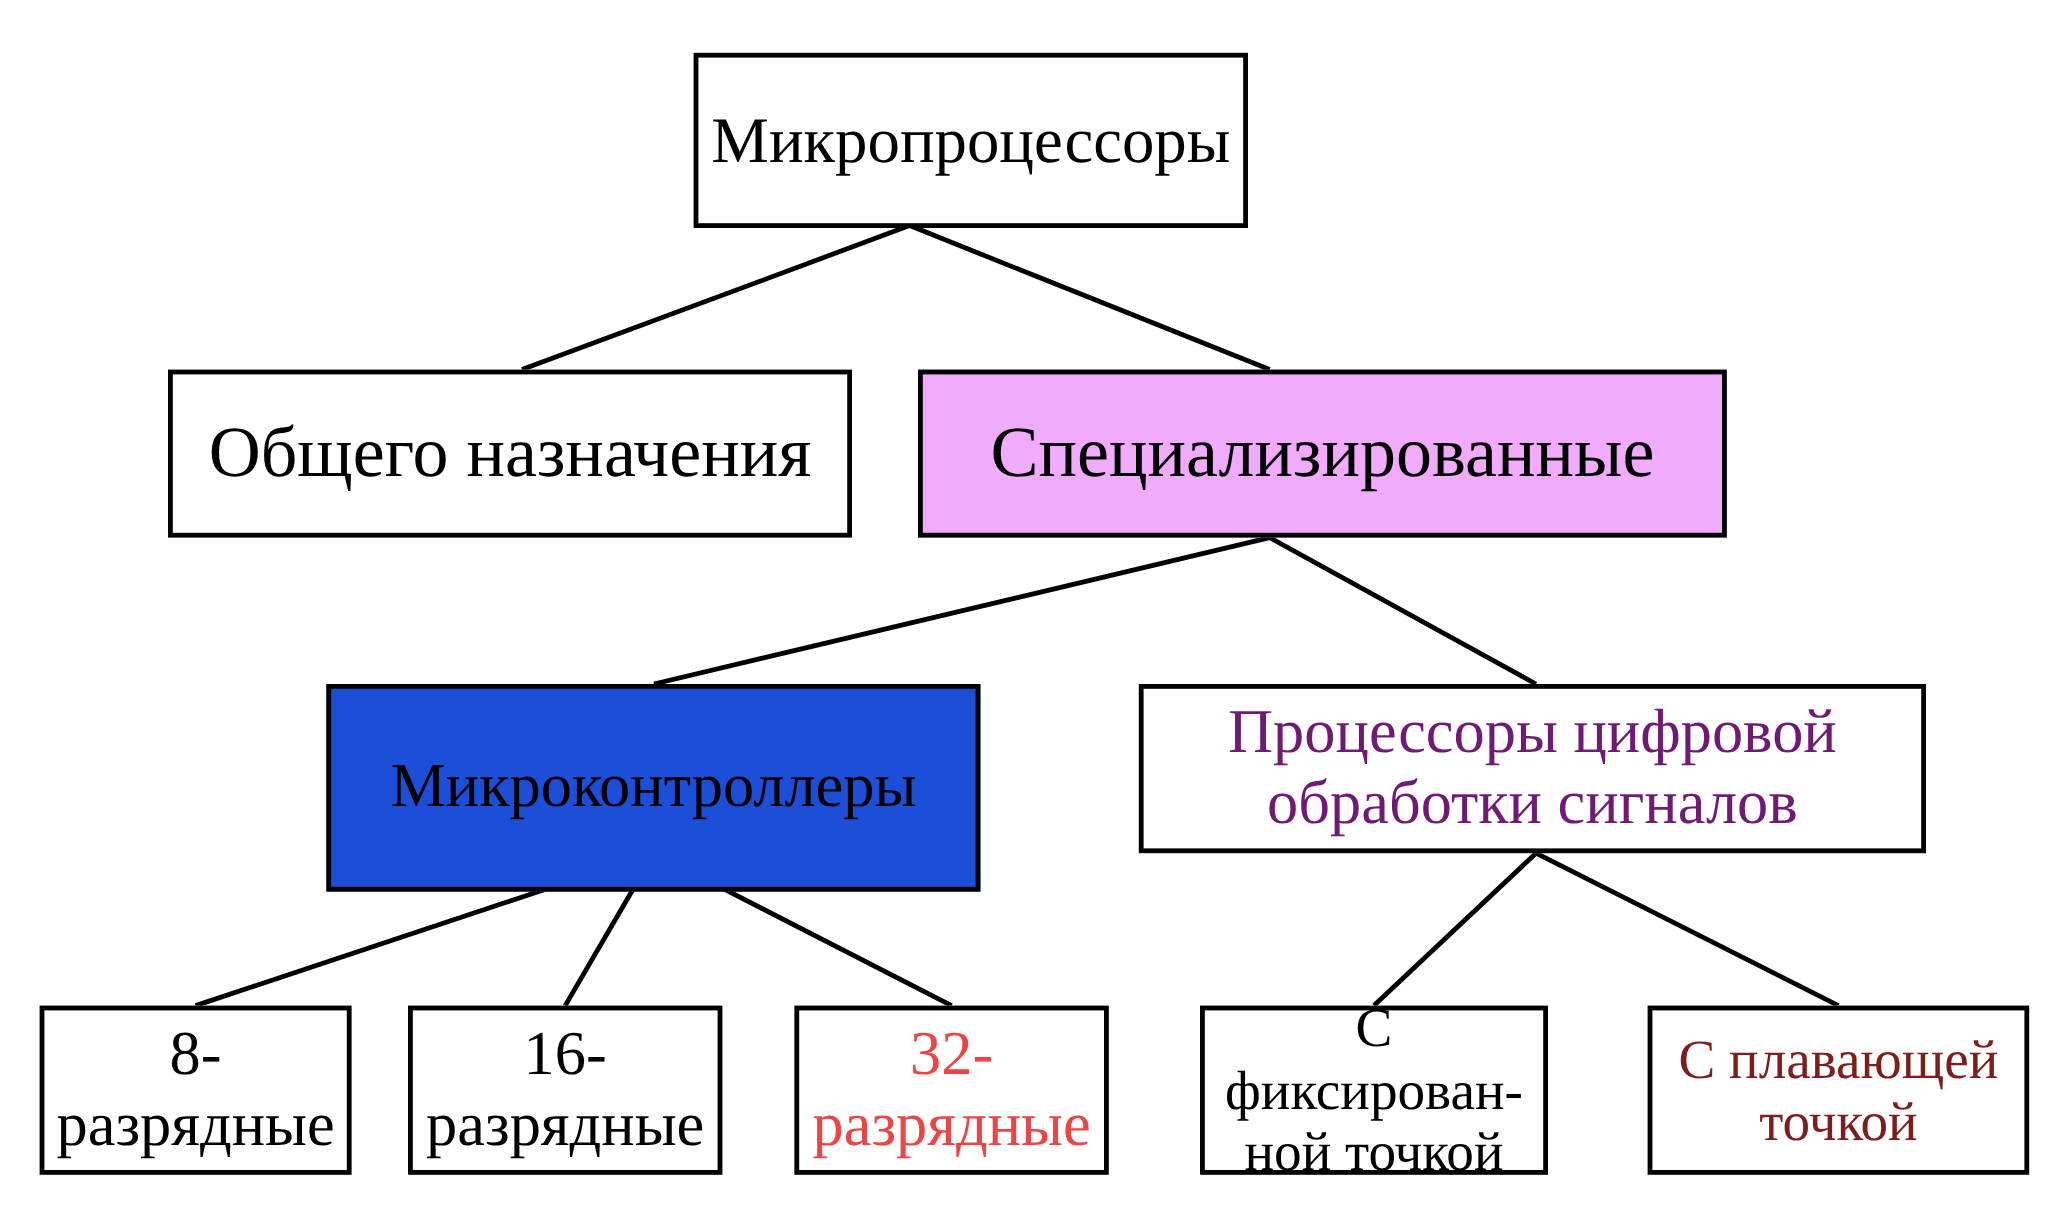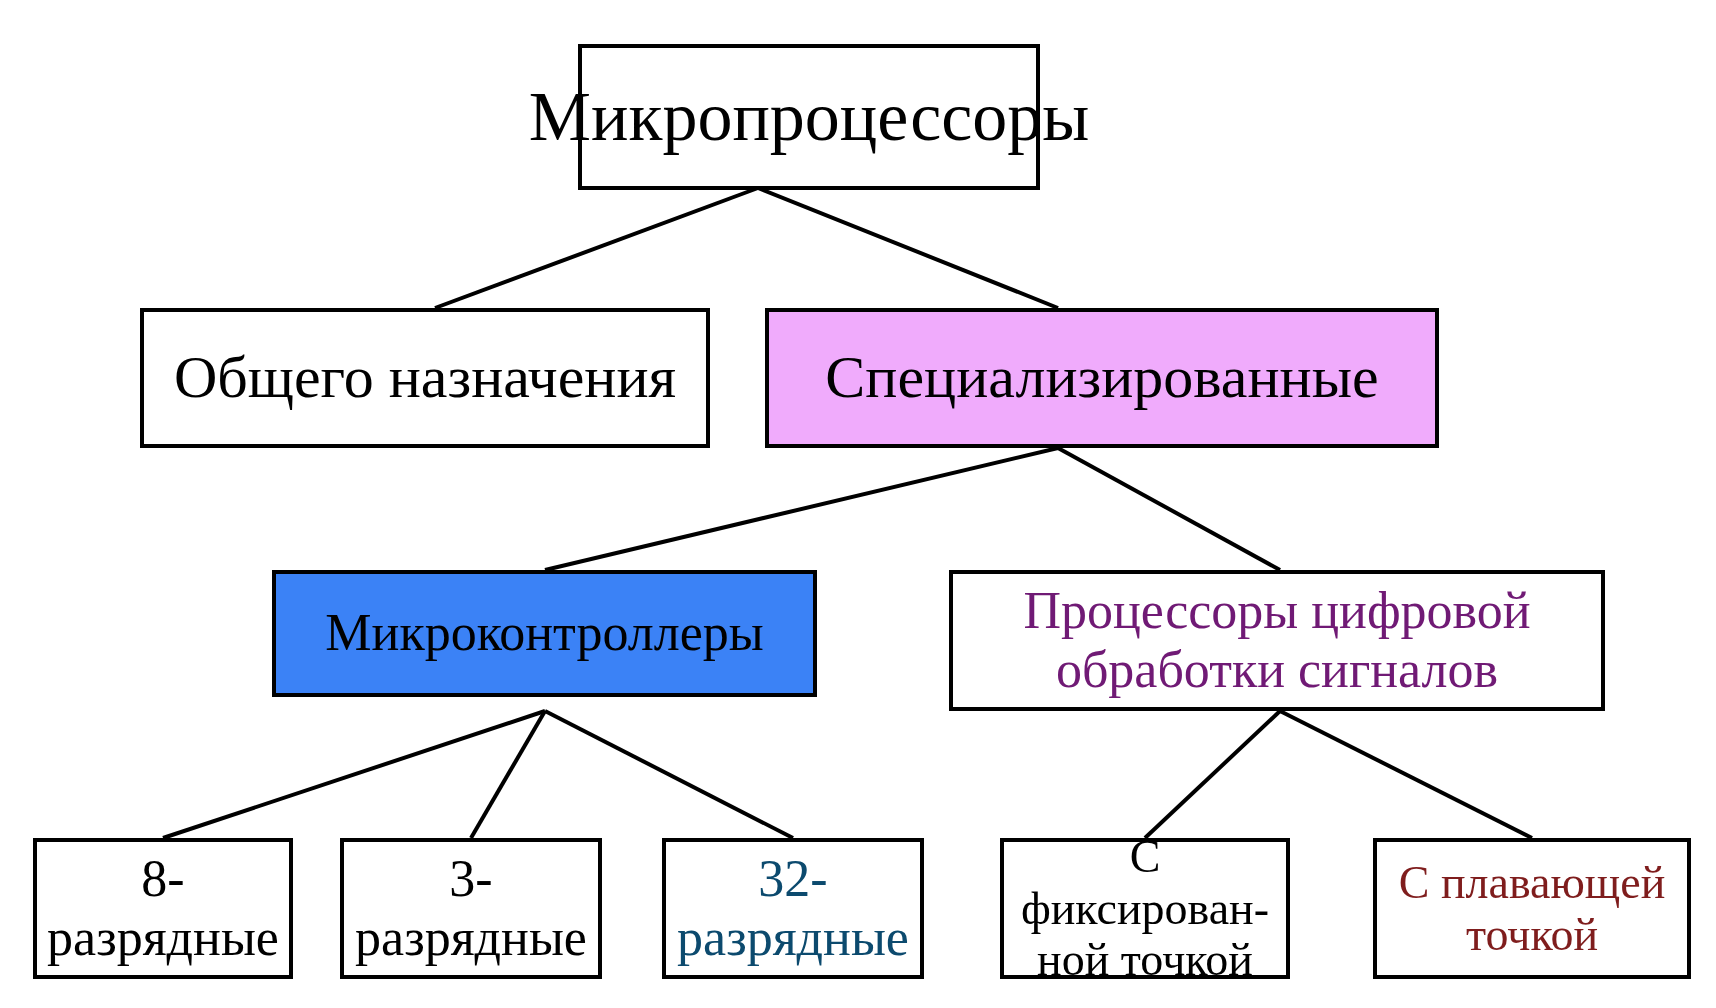--- a/index.html
+++ b/index.html
@@ -34,21 +34,21 @@
     justify-content: center;
     text-align: center;
     color: #000000;
     line-height: 1.12;
     padding: 2px 6px;
   }
   .node .node-label {
     display: block;
     white-space: pre-line;
   }
-  .lvl0 { font-size: 70px; text-align: right; }
+  .lvl0 { font-size: 54px; text-align: right; }
   .lvl1 { font-size: 60px; }
   .lvl2 { font-size: 52px; }
   .lvl3 { font-size: 52px; }
   .lvl3-two { font-size: 46px; }
 </style>
 </head>
 <body>
 
 <div id="diagram-root">
 
@@ -67,35 +67,35 @@
   <div id="node-layer">
       <div class="node lvl0" style="left: 578px; top: 44px; width: 462px; height: 146px; border-color: rgb(0, 0, 0); background: rgb(255, 255, 255);">
         <span class="node-label" style="color: rgb(0, 0, 0);">Микропроцессоры</span>
       </div>
       <div class="node lvl1" style="left: 140px; top: 308px; width: 570px; height: 140px; border-color: rgb(0, 0, 0); background: rgb(255, 255, 255);">
         <span class="node-label" style="color: rgb(0, 0, 0);">Общего назначения</span>
       </div>
       <div class="node lvl1" style="left: 765px; top: 308px; width: 674px; height: 140px; border-color: rgb(0, 0, 0); background: #f0abfc;">
         <span class="node-label" style="color: rgb(0, 0, 0);">Специализированные</span>
       </div>
-      <div class="node lvl2" style="left: 272px; top: 570px; width: 545px; height: 127px; border-color: rgb(0, 0, 0); background: #3b82f6;">
+      <div class="node lvl2" style="left: 272px; top: 570px; width: 545px; height: 173px; border-color: rgb(0, 0, 0); background: #1d4ed8;">
         <span class="node-label" style="color: rgb(0, 0, 0);">Микроконтроллеры</span>
       </div>
       <div class="node lvl2" style="left: 949px; top: 570px; width: 656px; height: 141px; border-color: rgb(0, 0, 0); background: rgb(255, 255, 255);">
         <span class="node-label" style="color: #701a75;">Процессоры цифровой
 обработки сигналов</span>
       </div>
       <div class="node lvl3" style="left: 33px; top: 838px; width: 260px; height: 141px; border-color: rgb(0, 0, 0); background: rgb(255, 255, 255);">
         <span class="node-label" style="color: rgb(0, 0, 0);">8-разрядные</span>
       </div>
       <div class="node lvl3" style="left: 340px; top: 838px; width: 262px; height: 141px; border-color: rgb(0, 0, 0); background: rgb(255, 255, 255);">
-        <span class="node-label" style="color: rgb(0, 0, 0);">3-разрядные</span>
+        <span class="node-label" style="color: rgb(0, 0, 0);">16-разрядные</span>
       </div>
       <div class="node lvl3" style="left: 662px; top: 838px; width: 262px; height: 141px; border-color: rgb(0, 0, 0); background: rgb(255, 255, 255);">
-        <span class="node-label" style="color: #0c4a6e;">32-разрядные</span>
+        <span class="node-label" style="color: #ef4444;">32-разрядные</span>
       </div>
       <div class="node lvl3 lvl3-two" style="left: 1000px; top: 838px; width: 290px; height: 141px; border-color: rgb(0, 0, 0); background: rgb(255, 255, 255);">
         <span class="node-label" style="color: rgb(0, 0, 0);">С фиксирован-
 ной точкой</span>
       </div>
       <div class="node lvl3 lvl3-two" style="left: 1373px; top: 838px; width: 318px; height: 141px; border-color: rgb(0, 0, 0); background: rgb(255, 255, 255);">
         <span class="node-label" style="color: #7f1d1d; font-family: Liberation Serif, serif;">С плавающей
 точкой</span>
       </div>
     </div>

